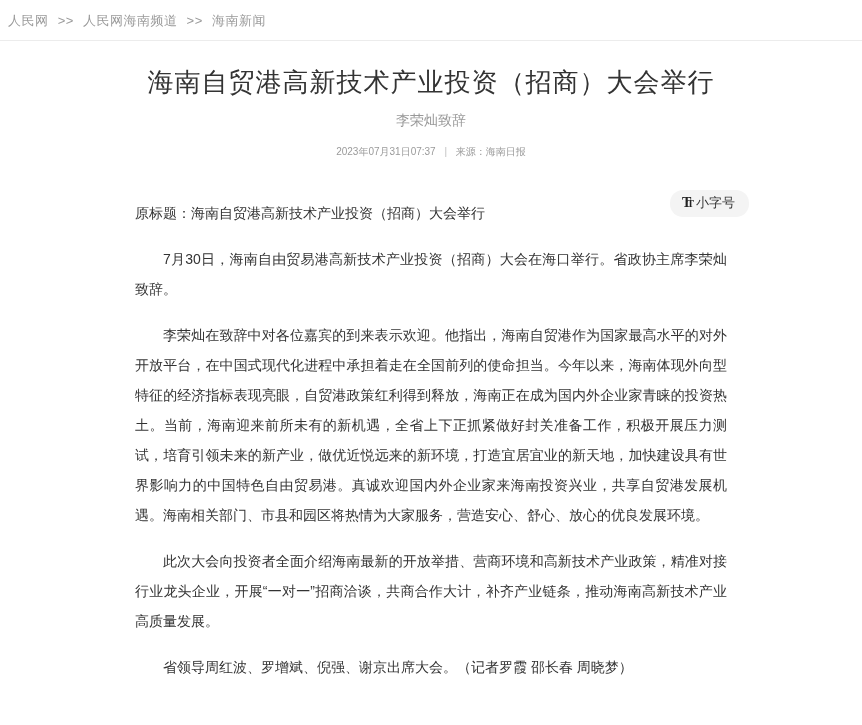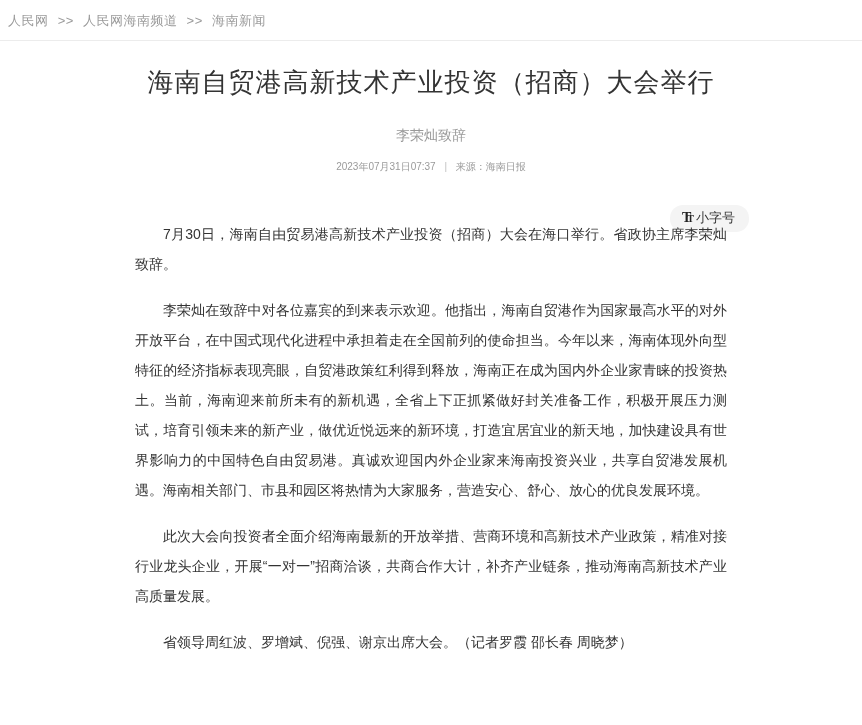--- a/index.html
+++ b/index.html
@@ -32,21 +32,21 @@
   .article-title {
     margin-top: 24px;
     text-align: center;
     font-size: 26px;
     font-weight: 400;
     color: #333;
     letter-spacing: 1px;
     line-height: 34px;
   }
   .article-subtitle {
-    margin-top: 28px;
+    margin-top: 13px;
     text-align: center;
     font-size: 14px;
     color: #999;
   }
   .article-meta {
     margin-top: 15px;
     text-align: center;
     font-size: 10px;
     color: #9a9a9a;
   }
@@ -122,20 +122,21 @@
     </div>
 
     <div class="toolbar">
       <button class="font-size-btn">
         <span><span class="t-big">T</span><span class="t-small">T</span></span>
         <span>小字号</span>
       </button>
     </div>
 
     <div class="article-body">
+      <p class="original-title"><span>原标题：</span><span>海南自贸港高新技术产业投资（招商）大会举行</span></p>
 
       <p class="para">7月30日，海南自由贸易港高新技术产业投资（招商）大会在海口举行。省政协主席李荣灿致辞。</p>
       <p class="para">李荣灿在致辞中对各位嘉宾的到来表示欢迎。他指出，海南自贸港作为国家最高水平的对外开放平台，在中国式现代化进程中承担着走在全国前列的使命担当。今年以来，海南体现外向型特征的经济指标表现亮眼，自贸港政策红利得到释放，海南正在成为国内外企业家青睐的投资热土。当前，海南迎来前所未有的新机遇，全省上下正抓紧做好封关准备工作，积极开展压力测试，培育引领未来的新产业，做优近悦远来的新环境，打造宜居宜业的新天地，加快建设具有世界影响力的中国特色自由贸易港。真诚欢迎国内外企业家来海南投资兴业，共享自贸港发展机遇。海南相关部门、市县和园区将热情为大家服务，营造安心、舒心、放心的优良发展环境。</p>
       <p class="para">此次大会向投资者全面介绍海南最新的开放举措、营商环境和高新技术产业政策，精准对接行业龙头企业，开展“一对一”招商洽谈，共商合作大计，补齐产业链条，推动海南高新技术产业高质量发展。</p>
       <p class="para">省领导周红波、罗增斌、倪强、谢京出席大会。（记者罗霞 邵长春 周晓梦）</p>
 
     </div>
 
   </div>
 </div>

